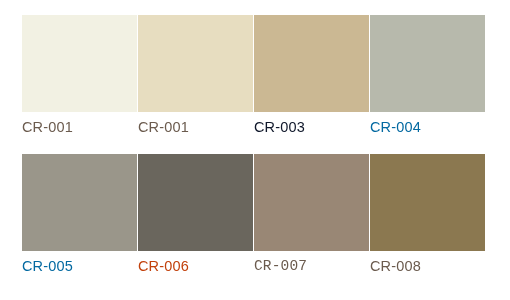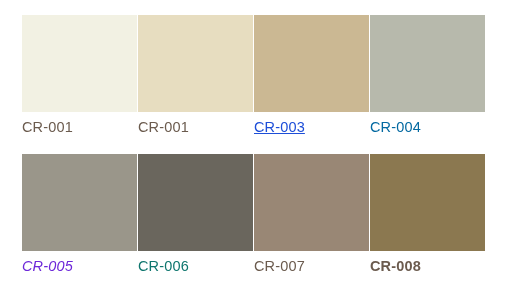--- a/index.html
+++ b/index.html
@@ -75,42 +75,42 @@
       <div class="swatch-label" style="color: rgb(107, 91, 78);">CR-001</div>
     </div>
 
     <div class="swatch-cell">
       <div class="swatch-chip" style="background-color: rgb(231, 221, 192);"></div>
       <div class="swatch-label" style="color: rgb(107, 91, 78);">CR-001</div>
     </div>
 
     <div class="swatch-cell">
       <div class="swatch-chip" style="background-color: rgb(203, 184, 147);"></div>
-      <div class="swatch-label" style="color: #1d4ed8; text-decoration: underline;">CR-003</div>
+      <div class="swatch-label" style="color: #0f172a;">CR-003</div>
     </div>
 
     <div class="swatch-cell">
       <div class="swatch-chip" style="background-color: rgb(183, 185, 172);"></div>
       <div class="swatch-label" style="color: #0369a1;">CR-004</div>
     </div>
 
     <div class="swatch-cell">
       <div class="swatch-chip" style="background-color: rgb(154, 150, 138);"></div>
-      <div class="swatch-label" style="color: #6d28d9; font-style: italic;">CR-005</div>
+      <div class="swatch-label" style="color: #0369a1;">CR-005</div>
     </div>
 
     <div class="swatch-cell">
       <div class="swatch-chip" style="background-color: rgb(106, 102, 93);"></div>
-      <div class="swatch-label" style="color: #0f766e;">CR-006</div>
+      <div class="swatch-label" style="color: #c2410c;">CR-006</div>
     </div>
 
     <div class="swatch-cell">
       <div class="swatch-chip" style="background-color: rgb(153, 135, 117);"></div>
-      <div class="swatch-label" style="color: rgb(107, 91, 78);">CR-007</div>
+      <div class="swatch-label" style="color: rgb(107, 91, 78); font-family: Liberation Mono, monospace;">CR-007</div>
     </div>
 
     <div class="swatch-cell">
       <div class="swatch-chip" style="background-color: rgb(139, 120, 80);"></div>
-      <div class="swatch-label" style="color: rgb(107, 91, 78); font-weight: bold;">CR-008</div>
+      <div class="swatch-label" style="color: rgb(107, 91, 78);">CR-008</div>
     </div>
 
   </div>
 </div>
 
 </body></html>

